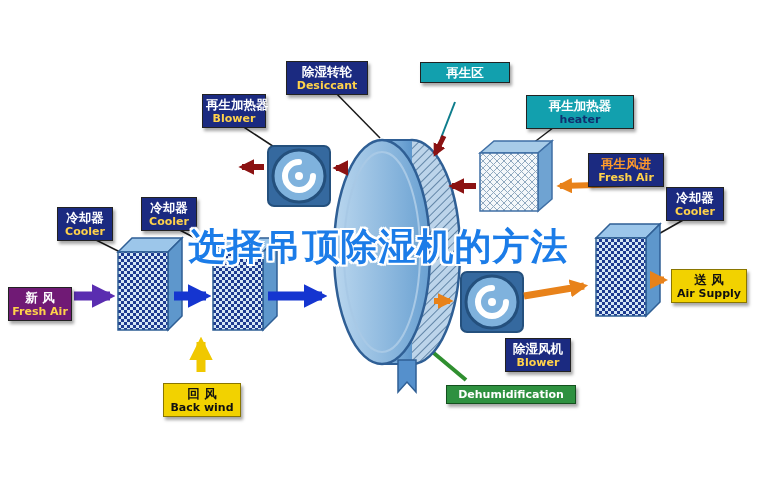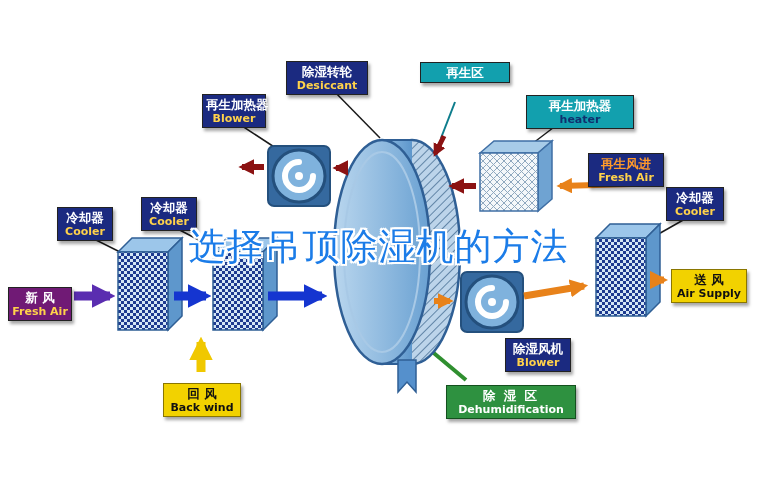--- a/index.html
+++ b/index.html
@@ -29,21 +29,21 @@
   .yellow .zh{color:#111111;}
   .yellow .en{color:#111111;}
   .purple{background:#701a75;}
   .purple .zh{color:#ffffff;}
   .purple .en{color:#ffd24a;}
   .green{background:#2e9140;border-color:#14501e;}
   .green .zh{color:#ffffff;letter-spacing:2px;}
   .green .en{color:#ffffff;}
   .title{
     position:absolute;left:0;right:0;top:222px;z-index:30;text-align:center;
-    font-size:37px;font-weight:normal;color:#1b7ce8;letter-spacing:1px;
+    font-size:37px;font-weight:bold;color:#1b7ce8;letter-spacing:1px;
     text-shadow:-2px -2px 0 #fff,2px -2px 0 #fff,-2px 2px 0 #fff,2px 2px 0 #fff,
                  0 -2px 0 #fff,0 2px 0 #fff,-2px 0 0 #fff,2px 0 0 #fff;
   }
 </style>
 </head>
 <body>
 
 <div class="stage">
 
   <svg width="757" height="488" viewBox="0 0 757 488">
@@ -202,19 +202,18 @@
     <span class="zh">送  风</span>
     <span class="en">Air Supply</span>
   </div>
 
   <div class="lbl navy" style="left:505px;top:331px;width:66px">
     <span class="zh">除湿风机</span>
     <span class="en">Blower</span>
   </div>
 
   <div class="lbl green" style="left:446px;top:378px;width:130px">
-    <span class="zh">除 湿 区</span>
     <span class="en">Dehumidification</span>
   </div>
 
   <div class="title">选择吊顶除湿机的方法</div>
 
 </div>
 
 </body></html>

